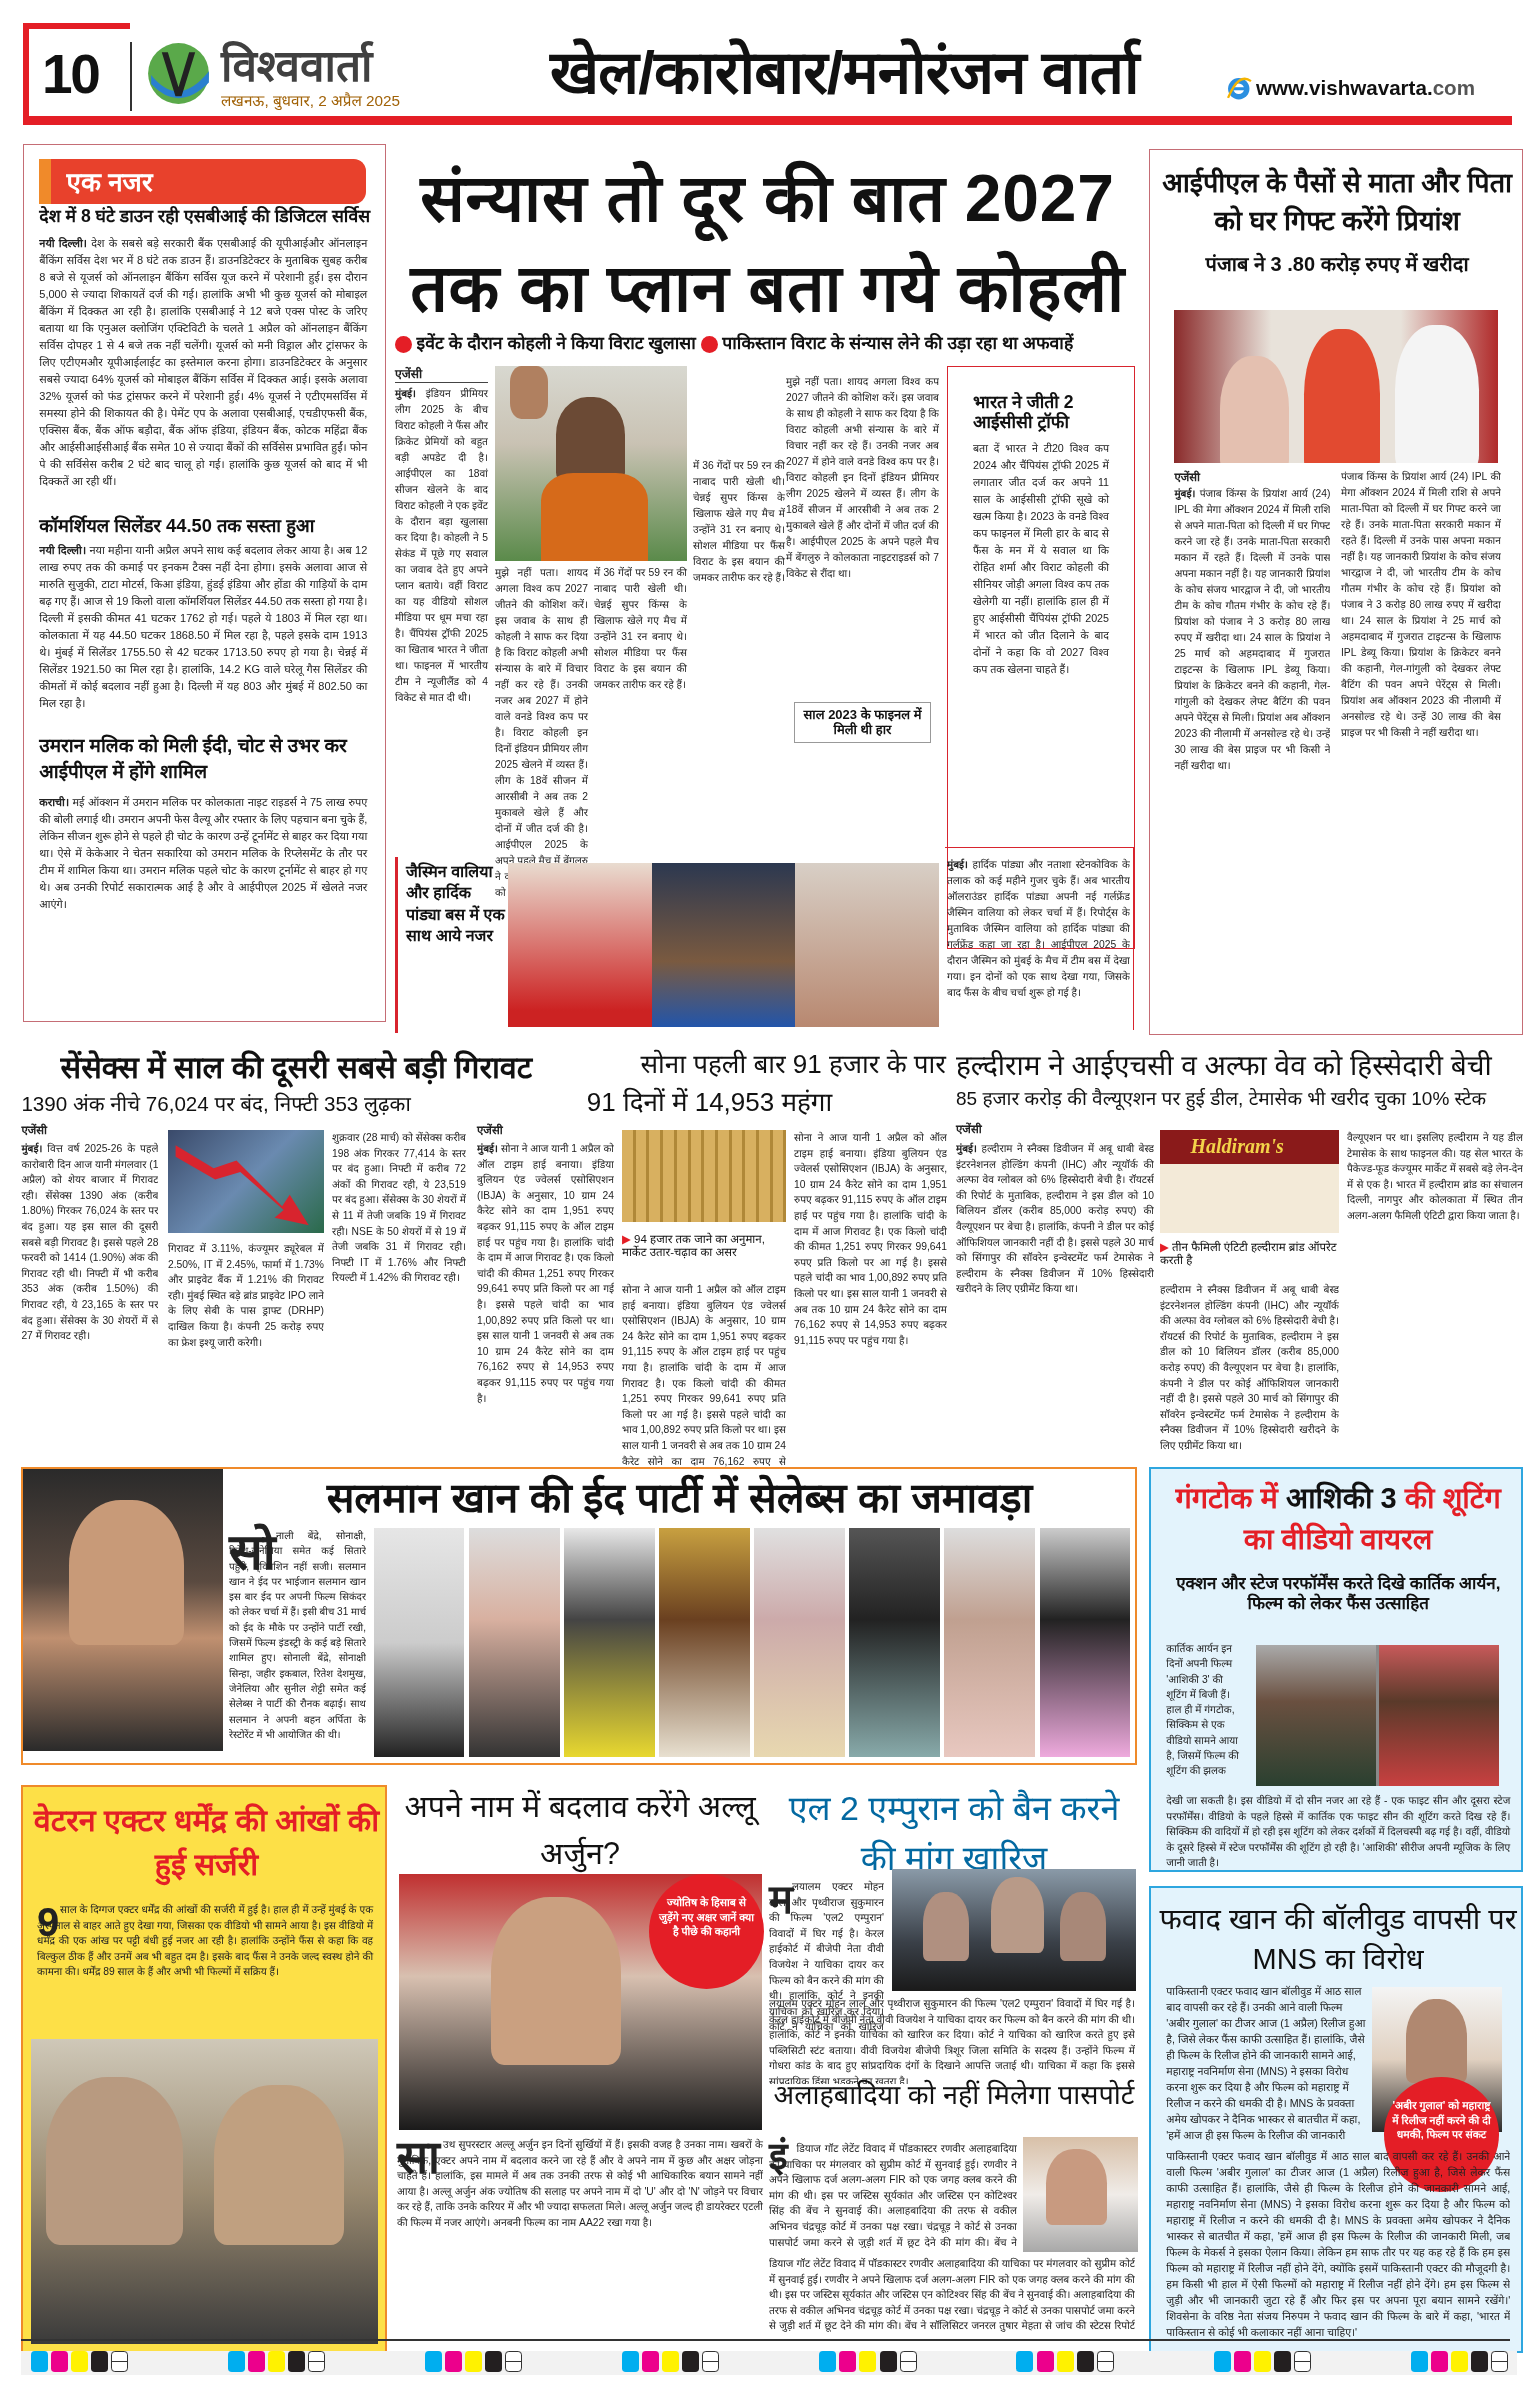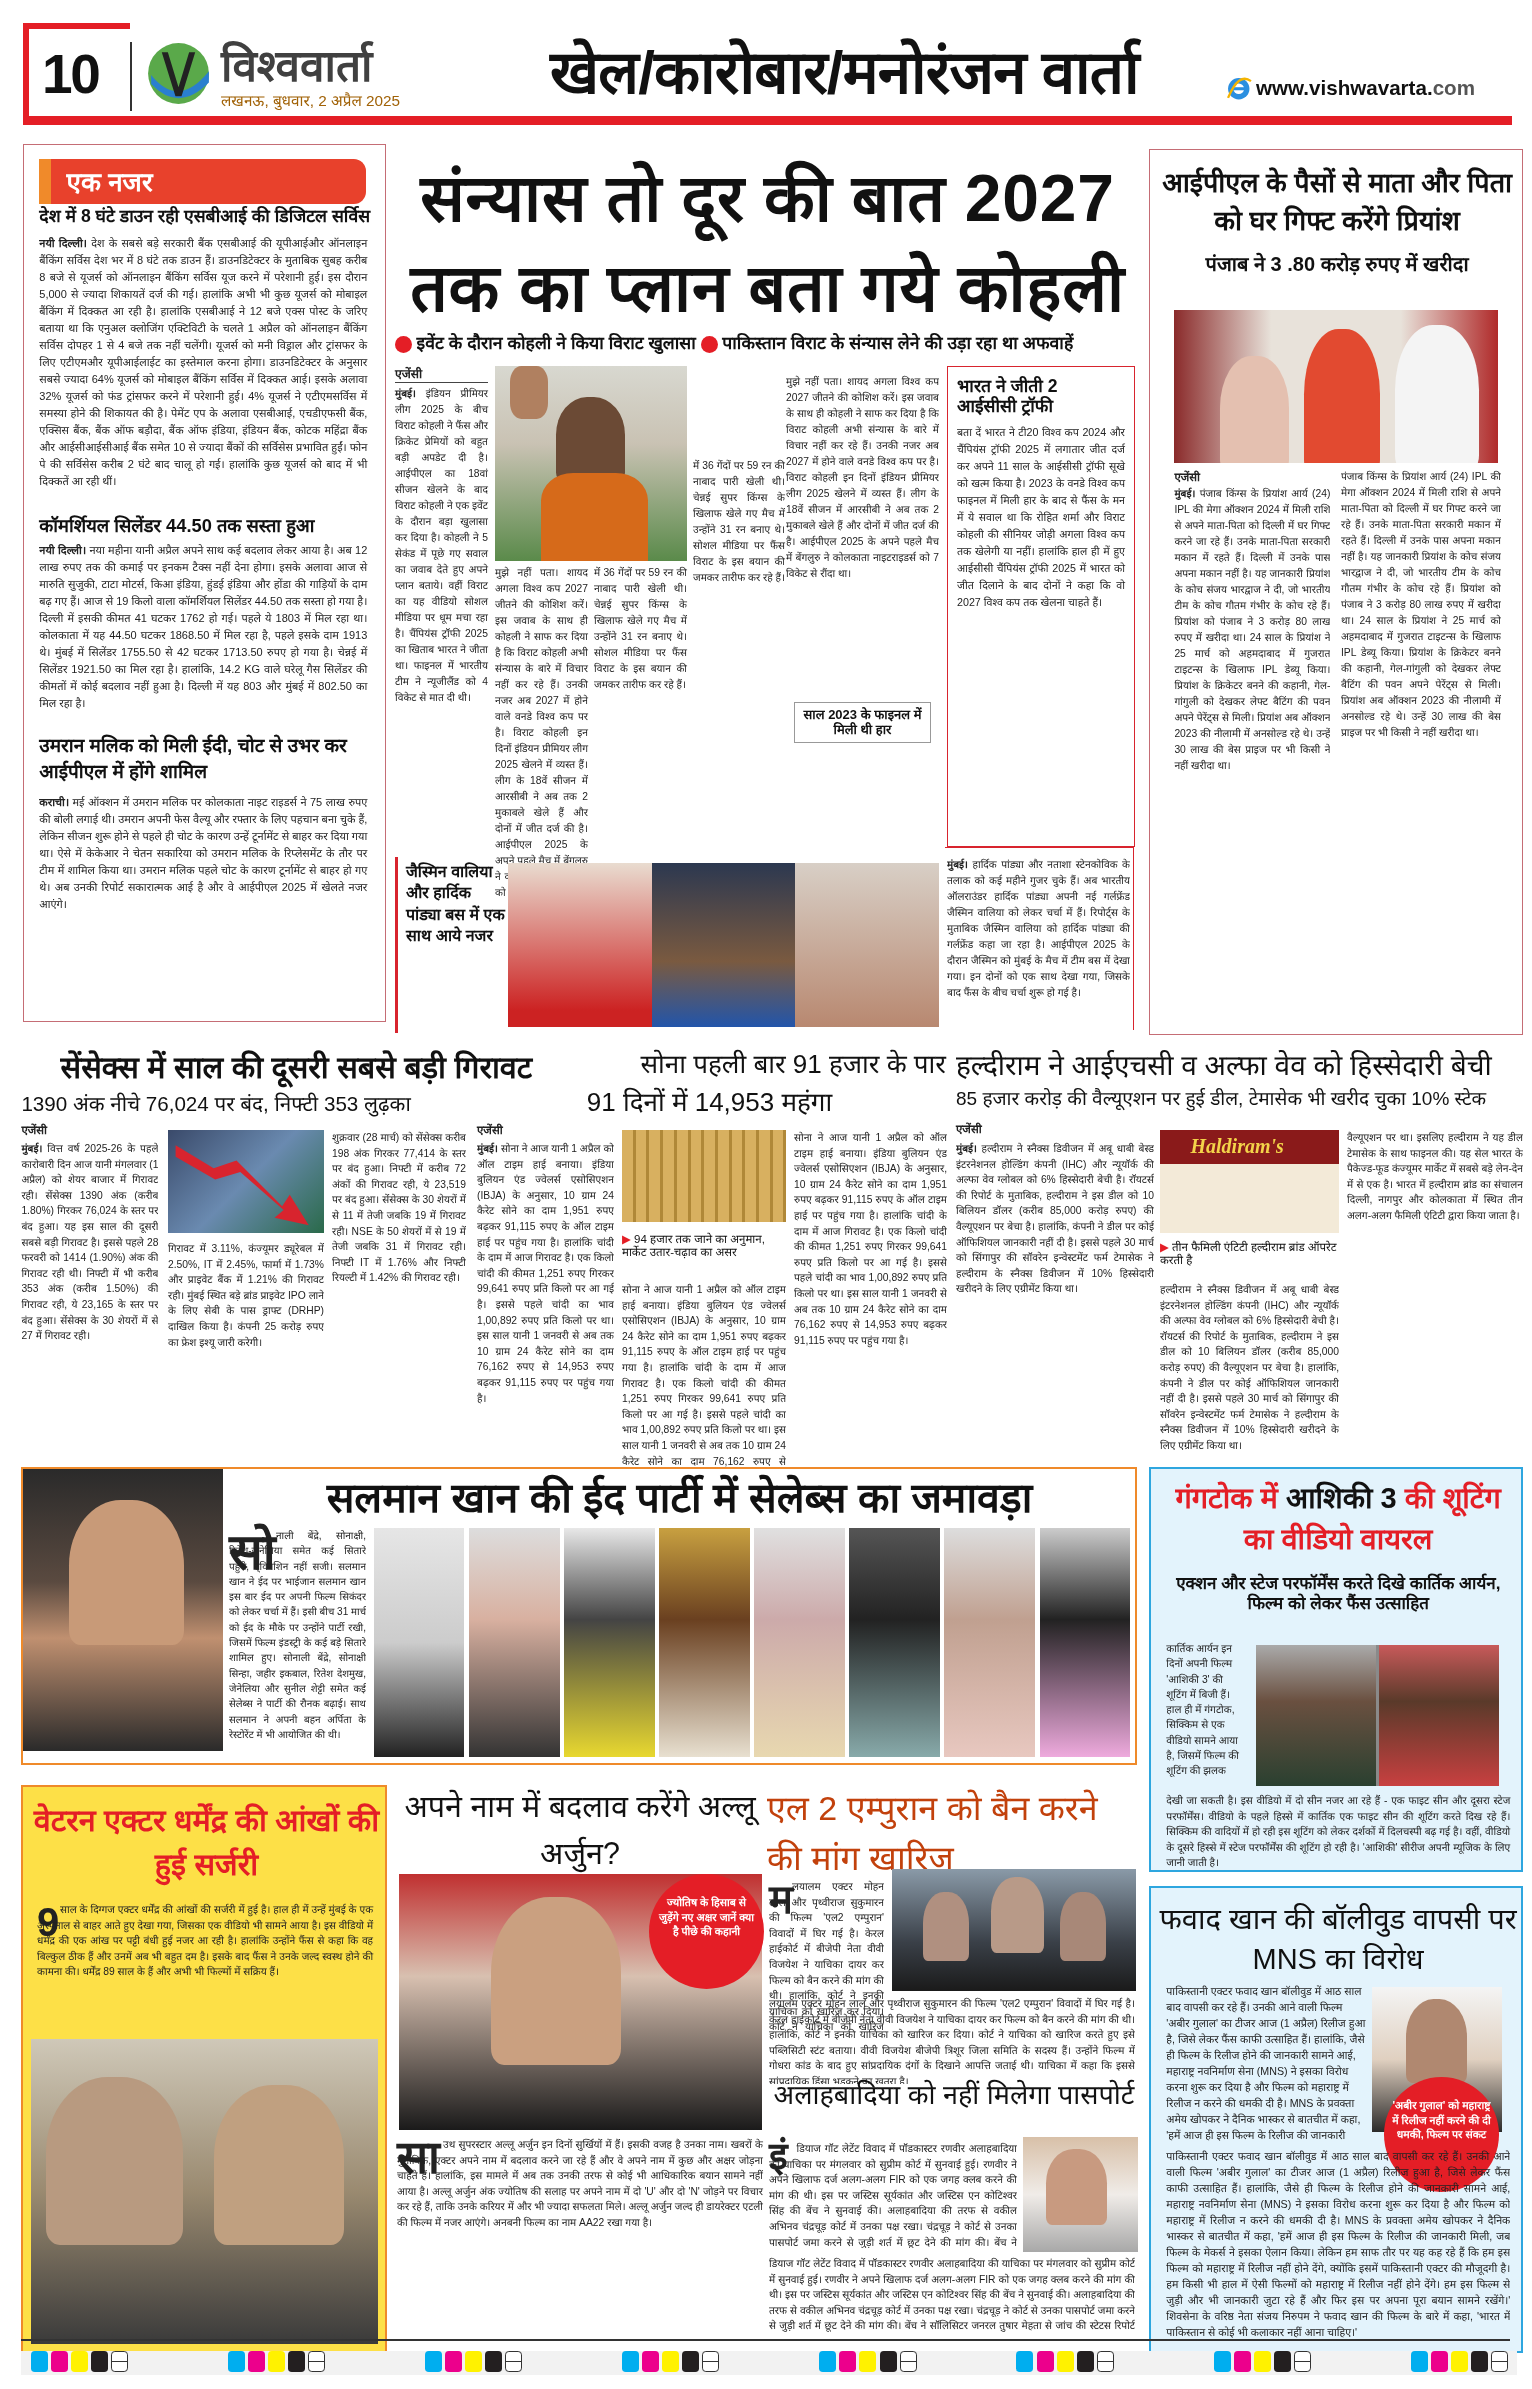--- a/index.html
+++ b/index.html
@@ -98,21 +98,21 @@
     <div class="ph" style="left:61px;top:30.5px;width:69px;height:84px;background:#6b4a35"></div>
     <div class="ph" style="left:46px;top:107px;width:107px;height:92px;background:#d66a1a;border-radius:30% 30% 0 0"></div>
     <div class="abs" style="left:15.3px;top:0px;width:38px;height:53px;background:#b08060;border-radius:30%"></div>
   </div>
   <div class="abs txt" style="left:495px;top:565px;width:93px;font-size:10.3px;line-height:16px">मुझे नहीं पता। शायद अगला विश्व कप 2027 जीतने की कोशिश करें। इस जवाब के साथ ही कोहली ने साफ कर दिया है कि विराट कोहली अभी संन्यास के बारे में विचार नहीं कर रहे हैं। उनकी नजर अब 2027 में होने वाले वनडे विश्व कप पर है। विराट कोहली इन दिनों इंडियन प्रीमियर लीग 2025 खेलने में व्यस्त हैं। लीग के 18वें सीजन में आरसीबी ने अब तक 2 मुकाबले खेले हैं और दोनों में जीत दर्ज की है। आईपीएल 2025 के अपने पहले मैच में बेंगलुरु ने कोलकाता नाइटराइडर्स को 7 विकेट से रौंदा था।</div>
   <div class="abs txt" style="left:594px;top:565px;width:93px;font-size:10.3px;line-height:16px">में 36 गेंदों पर 59 रन की नाबाद पारी खेली थी। चेन्नई सुपर किंग्स के खिलाफ खेले गए मैच में उन्होंने 31 रन बनाए थे। सोशल मीडिया पर फैंस विराट के इस बयान की जमकर तारीफ कर रहे हैं।</div>
   <div class="abs txt" style="left:693px;top:458px;width:92px;font-size:10.3px;line-height:16px">में 36 गेंदों पर 59 रन की नाबाद पारी खेली थी। चेन्नई सुपर किंग्स के खिलाफ खेले गए मैच में उन्होंने 31 रन बनाए थे। सोशल मीडिया पर फैंस विराट के इस बयान की जमकर तारीफ कर रहे हैं।</div>
   <div class="abs hd" style="left:794px;top:702px;width:137px;font-size:13px;text-align:center;border:0.8px solid #999;padding:4.6px">साल 2023 के फाइनल में मिली थी हार</div>
   <div class="abs txt" style="left:786px;top:374px;width:153px;font-size:10.3px;line-height:16px;height:321px;overflow:hidden">मुझे नहीं पता। शायद अगला विश्व कप 2027 जीतने की कोशिश करें। इस जवाब के साथ ही कोहली ने साफ कर दिया है कि विराट कोहली अभी संन्यास के बारे में विचार नहीं कर रहे हैं। उनकी नजर अब 2027 में होने वाले वनडे विश्व कप पर है। विराट कोहली इन दिनों इंडियन प्रीमियर लीग 2025 खेलने में व्यस्त हैं। लीग के 18वें सीजन में आरसीबी ने अब तक 2 मुकाबले खेले हैं और दोनों में जीत दर्ज की है। आईपीएल 2025 के अपने पहले मैच में बेंगलुरु ने कोलकाता नाइटराइडर्स को 7 विकेट से रौंदा था।</div>
 
-  <div class="abs redbox" style="left:947px;top:366px;width:188px;height:481px;padding:9px">
+  <div class="abs redbox" style="left:947px;top:366px;width:188px;height:583px;padding:25px">
     <div class="hd" style="font-size:17.6px">भारत ने जीती 2</div>
     <div class="hd" style="font-size:17.6px;margin-bottom:7.6px">आईसीसी ट्रॉफी</div>
     <div class="txt" style="font-size:10.7px;line-height:17px">बता दें भारत ने टी20 विश्व कप 2024 और चैंपियंस ट्रॉफी 2025 में लगातार जीत दर्ज कर अपने 11 साल के आईसीसी ट्रॉफी सूखे को खत्म किया है। 2023 के वनडे विश्व कप फाइनल में मिली हार के बाद से फैंस के मन में ये सवाल था कि रोहित शर्मा और विराट कोहली की सीनियर जोड़ी अगला विश्व कप तक खेलेगी या नहीं। हालांकि हाल ही में हुए आईसीसी चैंपियंस ट्रॉफी 2025 में भारत को जीत दिलाने के बाद दोनों ने कहा कि वो 2027 विश्व कप तक खेलना चाहते हैं।</div>
   </div>
 
   <div class="abs" style="left:395px;top:857px;width:3.1px;height:176px;background:#d8242e"></div>
   <div class="abs hd" style="left:406px;top:861px;width:99px;font-size:16px;line-height:21.4px">जैस्मिन वालिया और हार्दिक पांड्या बस में एक साथ आये नजर</div>
   <div class="abs img" style="left:508px;top:863px;width:431px;height:164px;display:flex">
     <div style="flex:1;background:linear-gradient(180deg,#e9dcd0,#c22 90%)"></div>
     <div style="flex:1;background:linear-gradient(180deg,#2c3850,#7a5a40 60%,#2255aa)"></div>
@@ -225,21 +225,21 @@
   </div>
 
   <div class="abs hd" style="left:397px;top:1783px;width:366px;font-size:30.5px;line-height:47px;text-align:center;font-weight:normal">अपने नाम में बदलाव करेंगे अल्लू अर्जुन?</div>
   <div class="abs img" style="left:399px;top:1874px;width:363px;height:256px;background:linear-gradient(180deg,#c03030,#d8c0b0 40%,#1a1a1a)">
     <div class="ph" style="left:92px;top:23px;width:130px;height:168px;background:#caa080"></div>
   </div>
   <div class="abs circle" style="left:649px;top:1874px;width:115px;height:115px;padding:21.4px 7.6px;font-size:10.7px;line-height:14.5px">ज्योतिष के हिसाब से जुड़ेंगे नए अक्षर जानें क्या है पीछे की कहानी</div>
   <div class="abs" style="left:397px;top:2134px;font-size:46px;font-weight:bold;line-height:1">सा</div>
   <div class="abs txt" style="left:397px;top:2137px;width:366px;font-size:10.3px;line-height:15.6px;text-indent:46px">उथ सुपरस्टार अल्लू अर्जुन इन दिनों सुर्खियों में हैं। इसकी वजह है उनका नाम। खबरों के मुताबिक, एक्टर अपने नाम में बदलाव करने जा रहे हैं और वे अपने नाम में कुछ और अक्षर जोड़ना चाहते हैं। हालांकि, इस मामले में अब तक उनकी तरफ से कोई भी आधिकारिक बयान सामने नहीं आया है। अल्लू अर्जुन अंक ज्योतिष की सलाह पर अपने नाम में दो 'U' और दो 'N' जोड़ने पर विचार कर रहे हैं, ताकि उनके करियर में और भी ज्यादा सफलता मिले। अल्लू अर्जुन जल्द ही डायरेक्टर एटली की फिल्म में नजर आएंगे। अनबनी फिल्म का नाम AA22 रखा गया है।</div>
 
-  <div class="abs hd" style="left:767px;top:1783px;width:374px;font-size:34px;line-height:50px;color:#c2410c;font-weight:normal">एल 2 एम्पुरान को बैन करने की मांग खारिज</div>
+  <div class="abs hd" style="left:767px;top:1783px;width:374px;font-size:34px;line-height:50px;text-align:center;color:#0369a1;font-weight:normal">एल 2 एम्पुरान को बैन करने की मांग खारिज</div>
   <div class="abs" style="left:769px;top:1879px;font-size:40px;font-weight:bold;line-height:1">म</div>
   <div class="abs txt" style="left:769px;top:1879px;width:115px;font-size:10.3px;line-height:15.6px;text-indent:23px;height:153px;overflow:hidden">लयालम एक्टर मोहन लाल और पृथ्वीराज सुकुमारन की फिल्म 'एल2 एम्पुरान' विवादों में घिर गई है। केरल हाईकोर्ट में बीजेपी नेता वीवी विजयेश ने याचिका दायर कर फिल्म को बैन करने की मांग की थी। हालांकि, कोर्ट ने इनकी याचिका को खारिज कर दिया। कोर्ट ने याचिका को खारिज करते हुए इसे पब्लिसिटी स्टंट बताया। वीवी विजयेश बीजेपी त्रिशूर जिला समिति के सदस्य हैं। उन्होंने फिल्म में गोधरा कांड के बाद हुए सांप्रदायिक दंगों के दिखाने आपत्ति जताई थी। याचिका में कहा कि इससे सांप्रदायिक हिंसा भड़कने का खतरा है।</div>
   <div class="abs img" style="left:892px;top:1869px;width:244px;height:122px;background:linear-gradient(180deg,#8a9aa8,#3a4048 60%,#1a1a1a)">
     <div class="ph" style="left:30.5px;top:23px;width:46px;height:69px;background:#b09080"></div>
     <div class="ph" style="left:99px;top:7.6px;width:53px;height:76px;background:#b89a88"></div>
     <div class="ph" style="left:168px;top:23px;width:46px;height:69px;background:#a88878"></div>
   </div>
   <div class="abs txt" style="left:769px;top:1996px;width:366px;font-size:10.3px;line-height:15.6px;height:88px;overflow:hidden">लयालम एक्टर मोहन लाल और पृथ्वीराज सुकुमारन की फिल्म 'एल2 एम्पुरान' विवादों में घिर गई है। केरल हाईकोर्ट में बीजेपी नेता वीवी विजयेश ने याचिका दायर कर फिल्म को बैन करने की मांग की थी। हालांकि, कोर्ट ने इनकी याचिका को खारिज कर दिया। कोर्ट ने याचिका को खारिज करते हुए इसे पब्लिसिटी स्टंट बताया। वीवी विजयेश बीजेपी त्रिशूर जिला समिति के सदस्य हैं। उन्होंने फिल्म में गोधरा कांड के बाद हुए सांप्रदायिक दंगों के दिखाने आपत्ति जताई थी। याचिका में कहा कि इससे सांप्रदायिक हिंसा भड़कने का खतरा है।</div>
 
   <div class="abs hd" style="left:767px;top:2080px;width:374px;font-size:27px;text-align:center;font-weight:normal">अलाहबादिया को नहीं मिलेगा पासपोर्ट</div>

